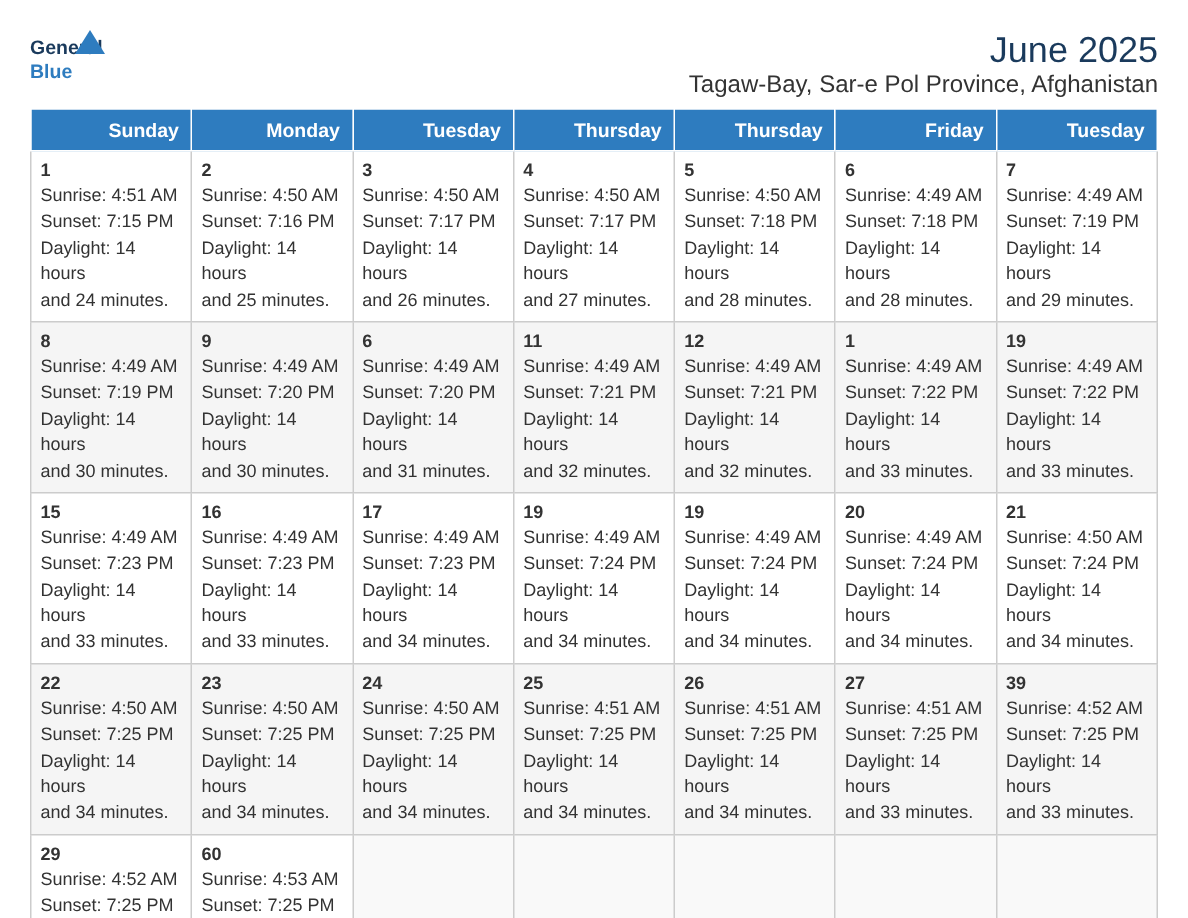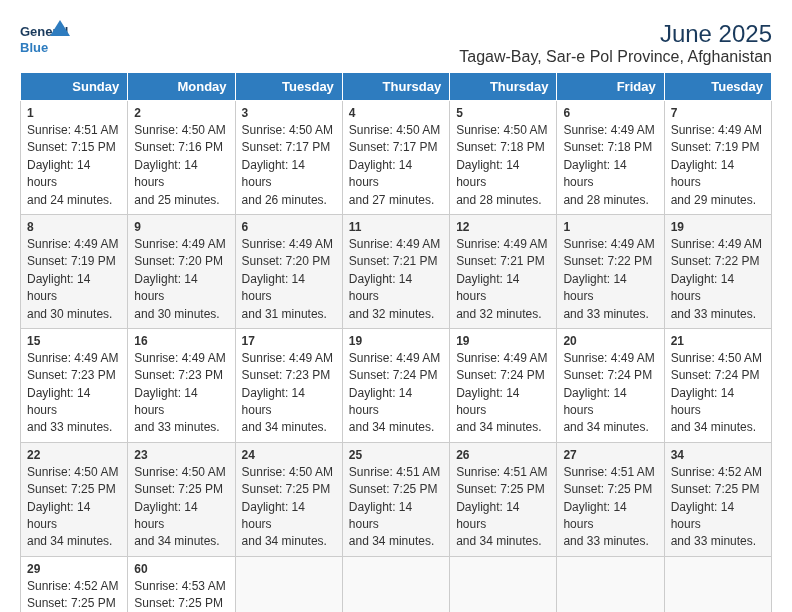--- a/index.html
+++ b/index.html
@@ -214,21 +214,21 @@
         </td>
         <td>
           <span class="day-num">26</span>
           <div class="day-info">Sunrise: 4:51 AM<br>Sunset: 7:25 PM<br>Daylight: 14 hours<br>and 34 minutes.</div>
         </td>
         <td>
           <span class="day-num">27</span>
           <div class="day-info">Sunrise: 4:51 AM<br>Sunset: 7:25 PM<br>Daylight: 14 hours<br>and 33 minutes.</div>
         </td>
         <td>
-          <span class="day-num">34</span>
+          <span class="day-num">39</span>
           <div class="day-info">Sunrise: 4:52 AM<br>Sunset: 7:25 PM<br>Daylight: 14 hours<br>and 33 minutes.</div>
         </td>
       </tr>
       <tr>
         <td>
           <span class="day-num">29</span>
           <div class="day-info">Sunrise: 4:52 AM<br>Sunset: 7:25 PM<br>Daylight: 14 hours<br>and 33 minutes.</div>
         </td>
         <td>
           <span class="day-num">60</span>

